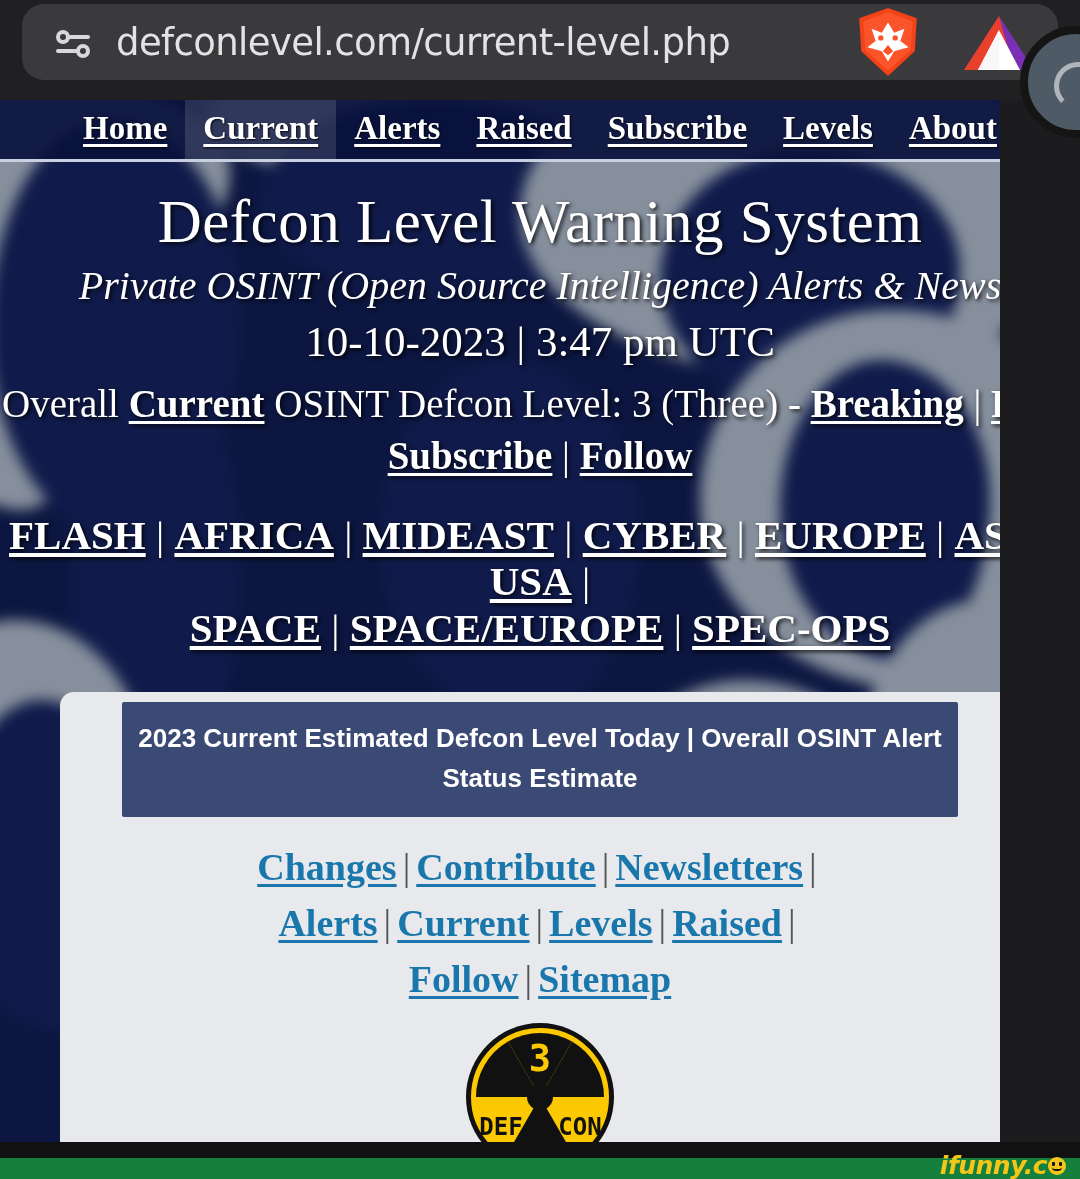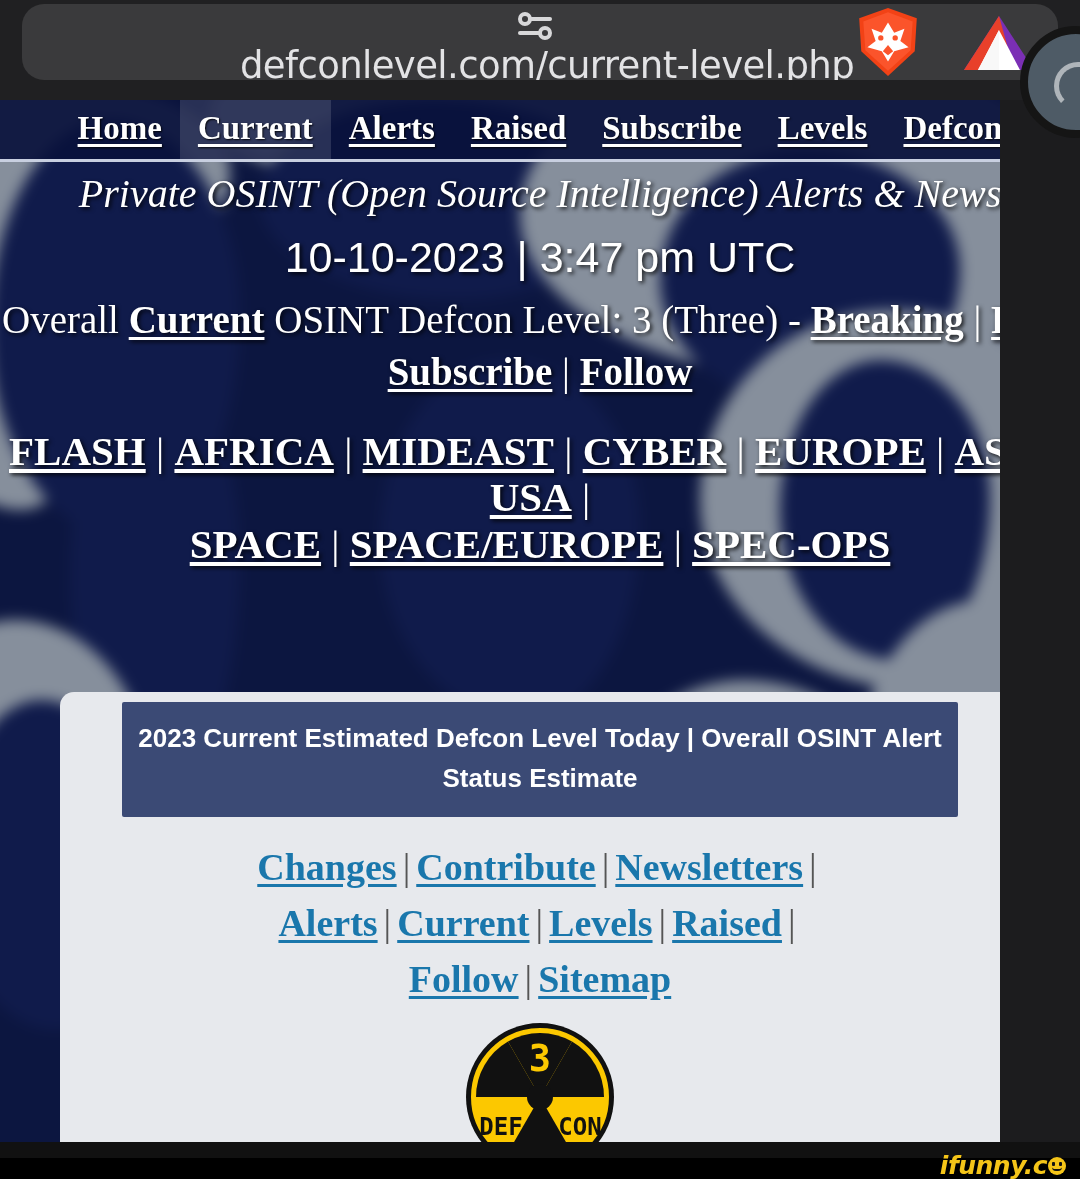--- a/index.html
+++ b/index.html
@@ -33,21 +33,20 @@
     position: absolute;
     top: 4px;
     left: 22px;
     width: 1036px;
     height: 76px;
     background: #3a3a3c;
     border-radius: 22px;
     display: flex;
     align-items: center;
     padding: 0 18px 0 32px;
-    flex-direction: column;
   }
 
   .sliders-icon {
     width: 40px; height: 40px;
     flex: 0 0 40px;
     position: relative;
     margin-right: 22px;
   }
   .sliders-icon i {
     position: absolute;
@@ -190,23 +189,23 @@
   }
   .hero h2 {
     font-family: "Liberation Serif", serif;
     font-style: italic;
     font-weight: normal;
     font-size: 40px;
     margin-top: 8px;
     text-shadow: 2px 2px 4px rgba(0,0,0,0.85);
   }
   .hero .datetime {
-    font-family: Liberation Sans, sans-serif;
+    font-family: Liberation Serif, serif;
     font-size: 43px;
-    margin-top: 16px;
+    margin-top: 8px;
     text-shadow: 2px 2px 4px rgba(0,0,0,0.85);
   }
 
   .statusline {
     font-family: "Liberation Serif", serif;
     font-size: 39px;
     margin-top: 16px;
     line-height: 1.15;
     padding: 0 2px;
     text-shadow: 2px 2px 4px rgba(0,0,0,0.85);
@@ -289,21 +288,21 @@
     height: 152px;
     position: relative;
   }
 
   
   .footer {
     position: absolute;
     top: 1158px; left: 0;
     width: 1080px;
     height: 21px;
-    background: #000000;
+    background: #15803d;
     z-index: 8;
   }
   .ifunny {
     position: absolute;
     right: 14px;
     bottom: 1px;
     font-family: "DejaVu Sans", sans-serif;
     font-weight: bold;
     font-style: italic;
     font-size: 25px;
@@ -407,24 +406,25 @@
       <div class="blob dark" style="left:260px;top:880px;width:300px;height:230px;"></div>
     </div>
 
     <div class="navbar">
       <span class="nav-item">Home</span>
       <span class="nav-item active">Current</span>
       <span class="nav-item">Alerts</span>
       <span class="nav-item">Raised</span>
       <span class="nav-item">Subscribe</span>
       <span class="nav-item">Levels</span>
-      <span class="nav-item">Defcon</span>
+      <span class="nav-item">About</span>
     </div>
 
     <div class="hero">
+      <h1>Defcon Level Warning System</h1>
       <h2>Private OSINT (Open Source Intelligence) Alerts &amp; News</h2>
       <div class="datetime">10-10-2023 | 3:47 pm UTC</div>
 
       <div class="statusline">
         <span>Overall </span><span class="lnk">Current</span><span> OSINT Defcon Level: 3 (Three) - </span><span class="lnk">Breaking</span><span> | </span><span class="lnk">Raised</span>
       </div>
 
       <div class="subline">
         <span class="lnk">Subscribe</span><span> | </span><span class="lnk">Follow</span>
       </div>

